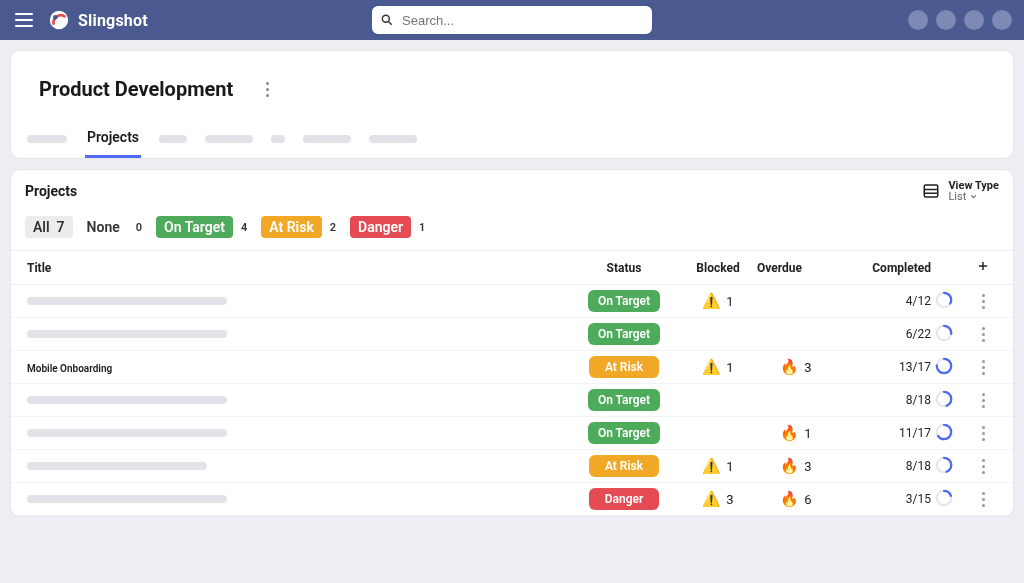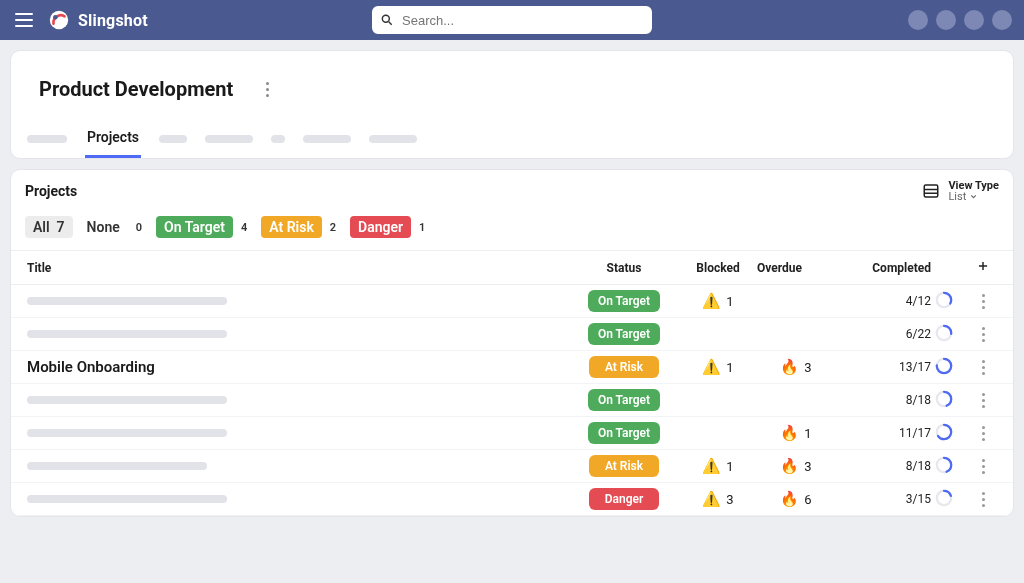--- a/index.html
+++ b/index.html
@@ -59,21 +59,21 @@
 .col-title{flex:1}
 .col-status{width:110px;text-align:center}
 .col-blocked{width:78px;text-align:center}
 .col-overdue{width:78px;text-align:left}
 .col-completed{width:100px;text-align:right;padding-right:4px}
 .col-ring{width:34px}
 .col-more{width:28px;text-align:center}
 
 .row{display:flex;align-items:center;height:33px;border-bottom:1px solid #f2f3f6;padding:0 16px;font-size:13px}
 .row .col-title .ph{height:8px;border-radius:4px;background:#e1e3e8}
-.row .proj-name{font-size:15px;font-weight:600;color:#1a1a1a}
+.row .proj-name{font-size:10px;font-weight:600;color:#1a1a1a}
 .status-pill{display:inline-block;min-width:70px;border-radius:6px;text-align:center;color:#fff;font-size:12px;font-weight:600;padding:4px 10px}
 .status-on{background:#4dab5b}
 .status-risk{background:#f0a826}
 .status-danger{background:#e44b53}
 .cell-center{display:flex;align-items:center;justify-content:center;gap:5px;font-size:13px}
 .warn{color:#f5a623;font-size:15px;line-height:1}
 .fire{font-size:15px;line-height:1}
 .completed-text{font-size:12px;color:#222;text-align:right}
 .ring{width:18px;height:18px}
 .more-dots{display:flex;flex-direction:column;gap:3px;align-items:center;cursor:pointer}

